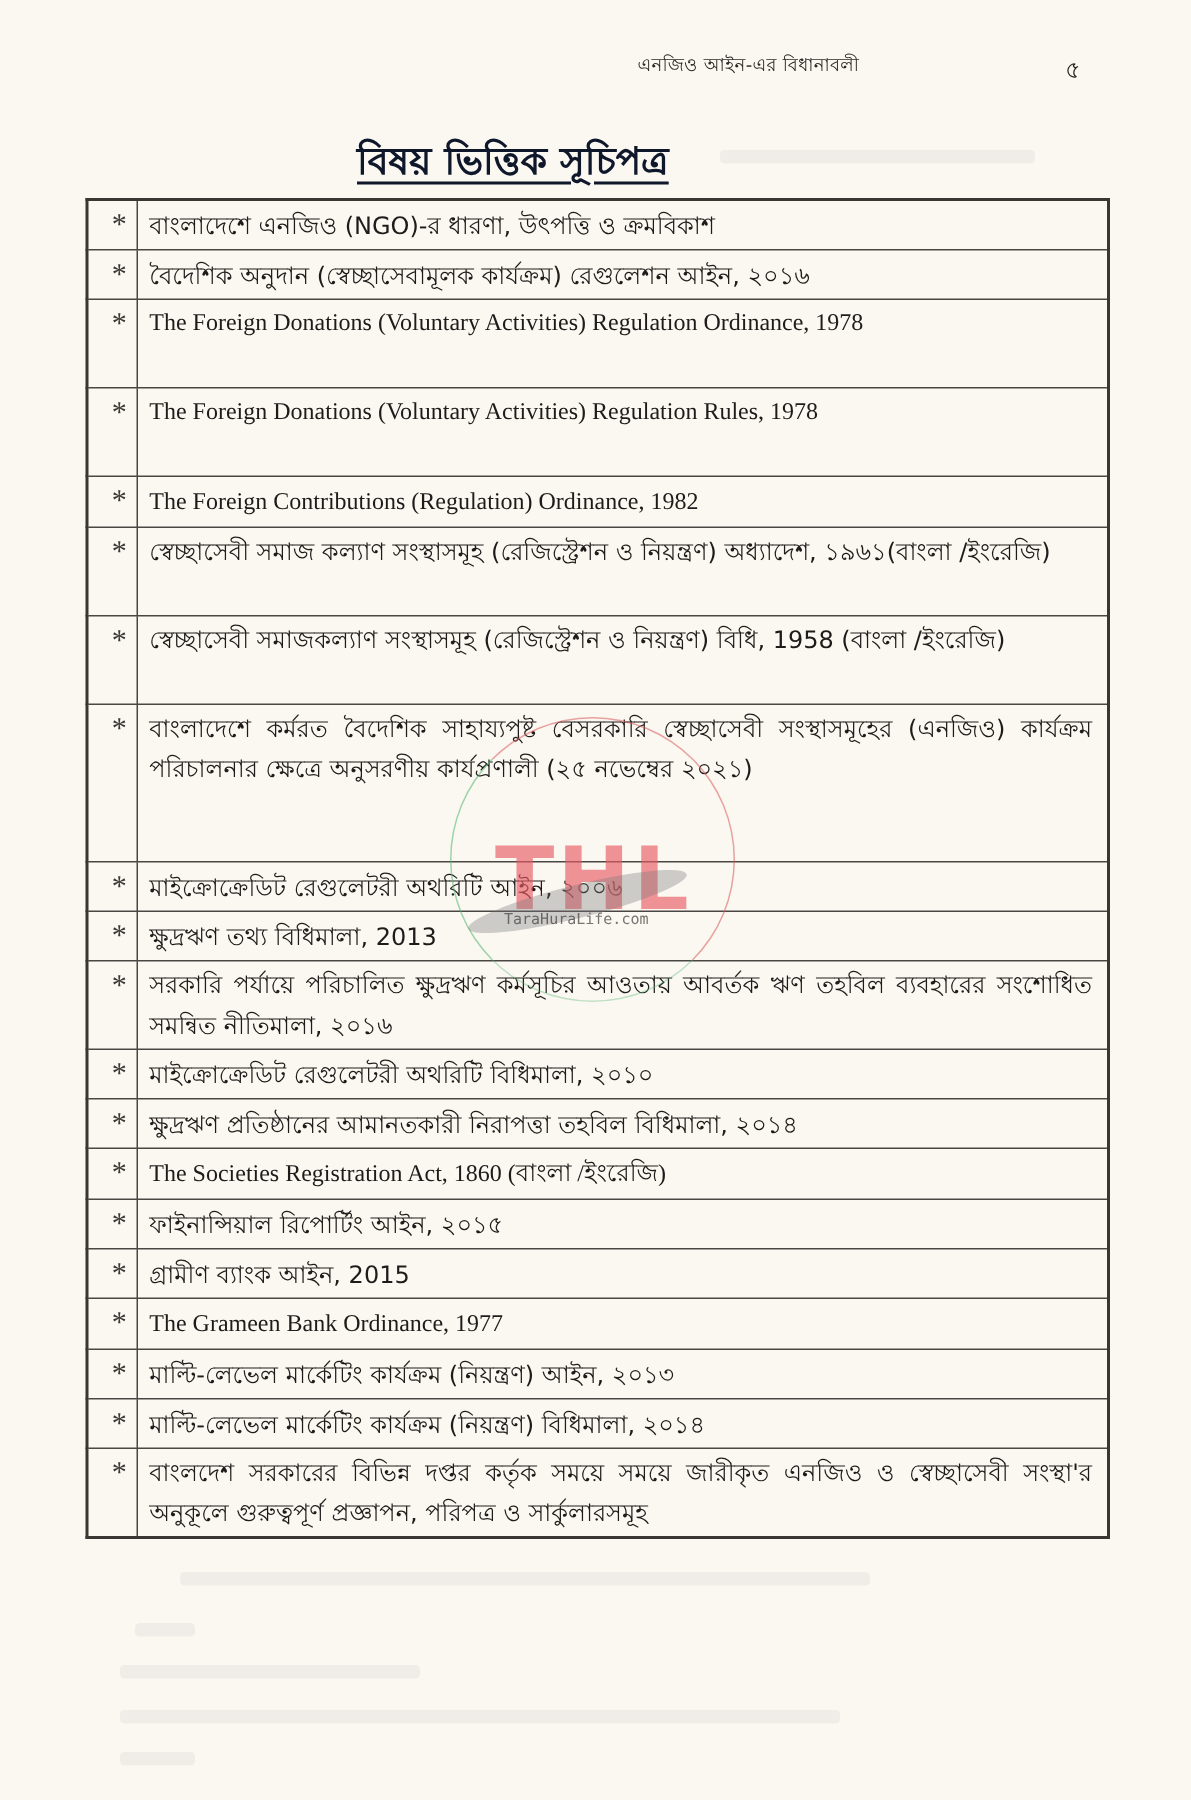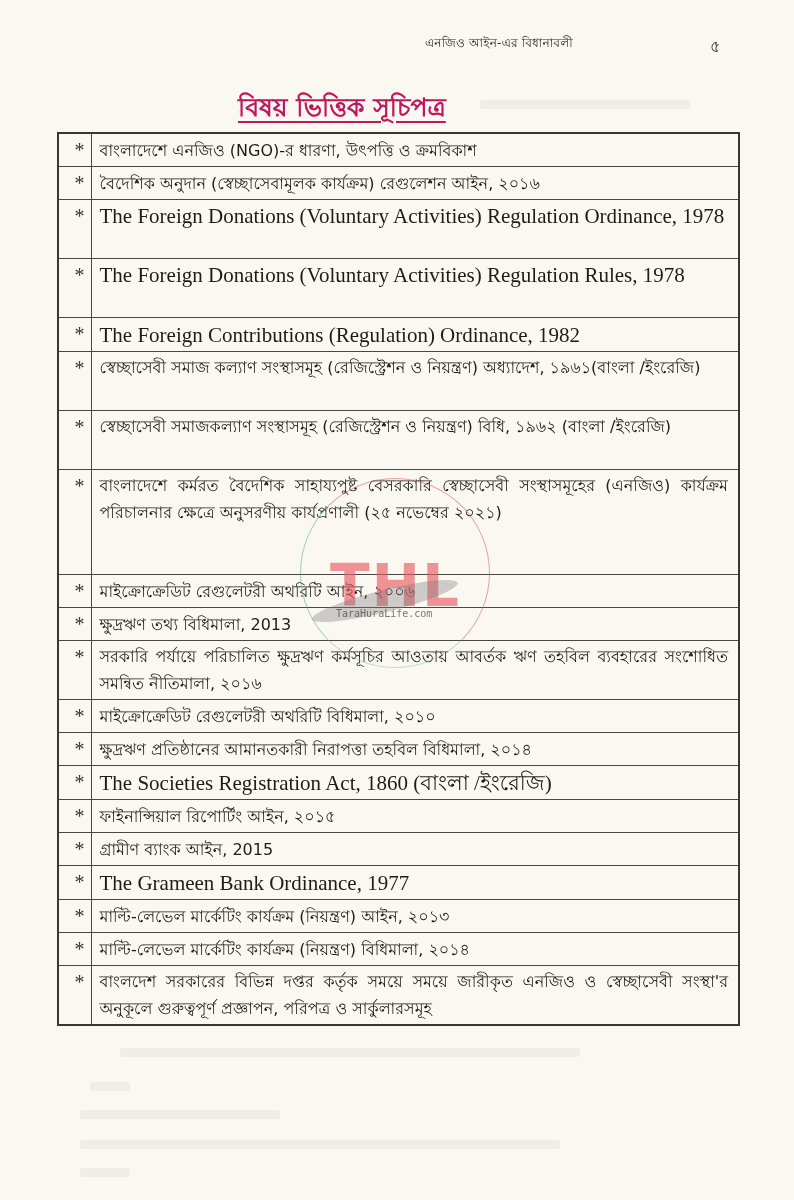--- a/index.html
+++ b/index.html
@@ -24,21 +24,21 @@
       position: absolute;
       top: 34px; left: 710px;
       font-size: 16px;
       color: #2a2624;
     }
     .page-title {
       position: absolute;
       top: 88px; left: 238px;
       font-size: 25px;
       font-weight: bold;
-      color: #be185d;
+      color: #0f172a;
       text-decoration: underline;
       text-decoration-thickness: 1.5px;
       text-underline-offset: 5px;
     }
     .toc-table {
       position: absolute;
       top: 132px; left: 57px;
       width: 683px;
       border-collapse: collapse;
       border: 2px solid #3a3634;
@@ -58,21 +58,21 @@
     }
     .toc-table td.entry {
       padding: 2px 10px 2px 8px;
       font-size: 16px;
       line-height: 27px;
       text-align: justify;
       color: #1e1b1a;
     }
     .toc-table td.entry.en {
       font-family: "Liberation Serif", serif;
-      font-size: 21px;
+      font-size: 16px;
       line-height: 28px;
     }
     .toc-table tr.single td.entry { height: 33px; padding-top: 3px; }
     .toc-table tr.double td.entry { height: 59px; }
     .toc-table tr.triple td.entry { height: 105px; margin-left: 22px; }
 
     .watermark {
       position: absolute;
       top: 478px; left: 300px;
       width: 190px; height: 190px;
@@ -152,21 +152,21 @@
       <tr class="single">
         <td class="bullet">*</td>
         <td class="entry en">The Foreign Contributions (Regulation) Ordinance, 1982</td>
       </tr>
       <tr class="double">
         <td class="bullet">*</td>
         <td class="entry">স্বেচ্ছাসেবী সমাজ কল্যাণ সংস্থাসমূহ (রেজিস্ট্রেশন ও নিয়ন্ত্রণ) অধ্যাদেশ, ১৯৬১(বাংলা /ইংরেজি)</td>
       </tr>
       <tr class="double">
         <td class="bullet">*</td>
-        <td class="entry">স্বেচ্ছাসেবী সমাজকল্যাণ সংস্থাসমূহ (রেজিস্ট্রেশন ও নিয়ন্ত্রণ) বিধি, ১৯৬২ (বাংলা /ইংরেজি)</td>
+        <td class="entry">স্বেচ্ছাসেবী সমাজকল্যাণ সংস্থাসমূহ (রেজিস্ট্রেশন ও নিয়ন্ত্রণ) বিধি, 1958 (বাংলা /ইংরেজি)</td>
       </tr>
       <tr class="triple">
         <td class="bullet">*</td>
         <td class="entry">বাংলাদেশে কর্মরত বৈদেশিক সাহায্যপুষ্ট বেসরকারি স্বেচ্ছাসেবী সংস্থাসমূহের (এনজিও) কার্যক্রম পরিচালনার ক্ষেত্রে অনুসরণীয় কার্যপ্রণালী (২৫ নভেম্বের ২০২১)</td>
       </tr>
       <tr class="single">
         <td class="bullet">*</td>
         <td class="entry">মাইক্রোক্রেডিট রেগুলেটরী অথরিটি আইন, ২০০৬</td>
       </tr>
       <tr class="single">

